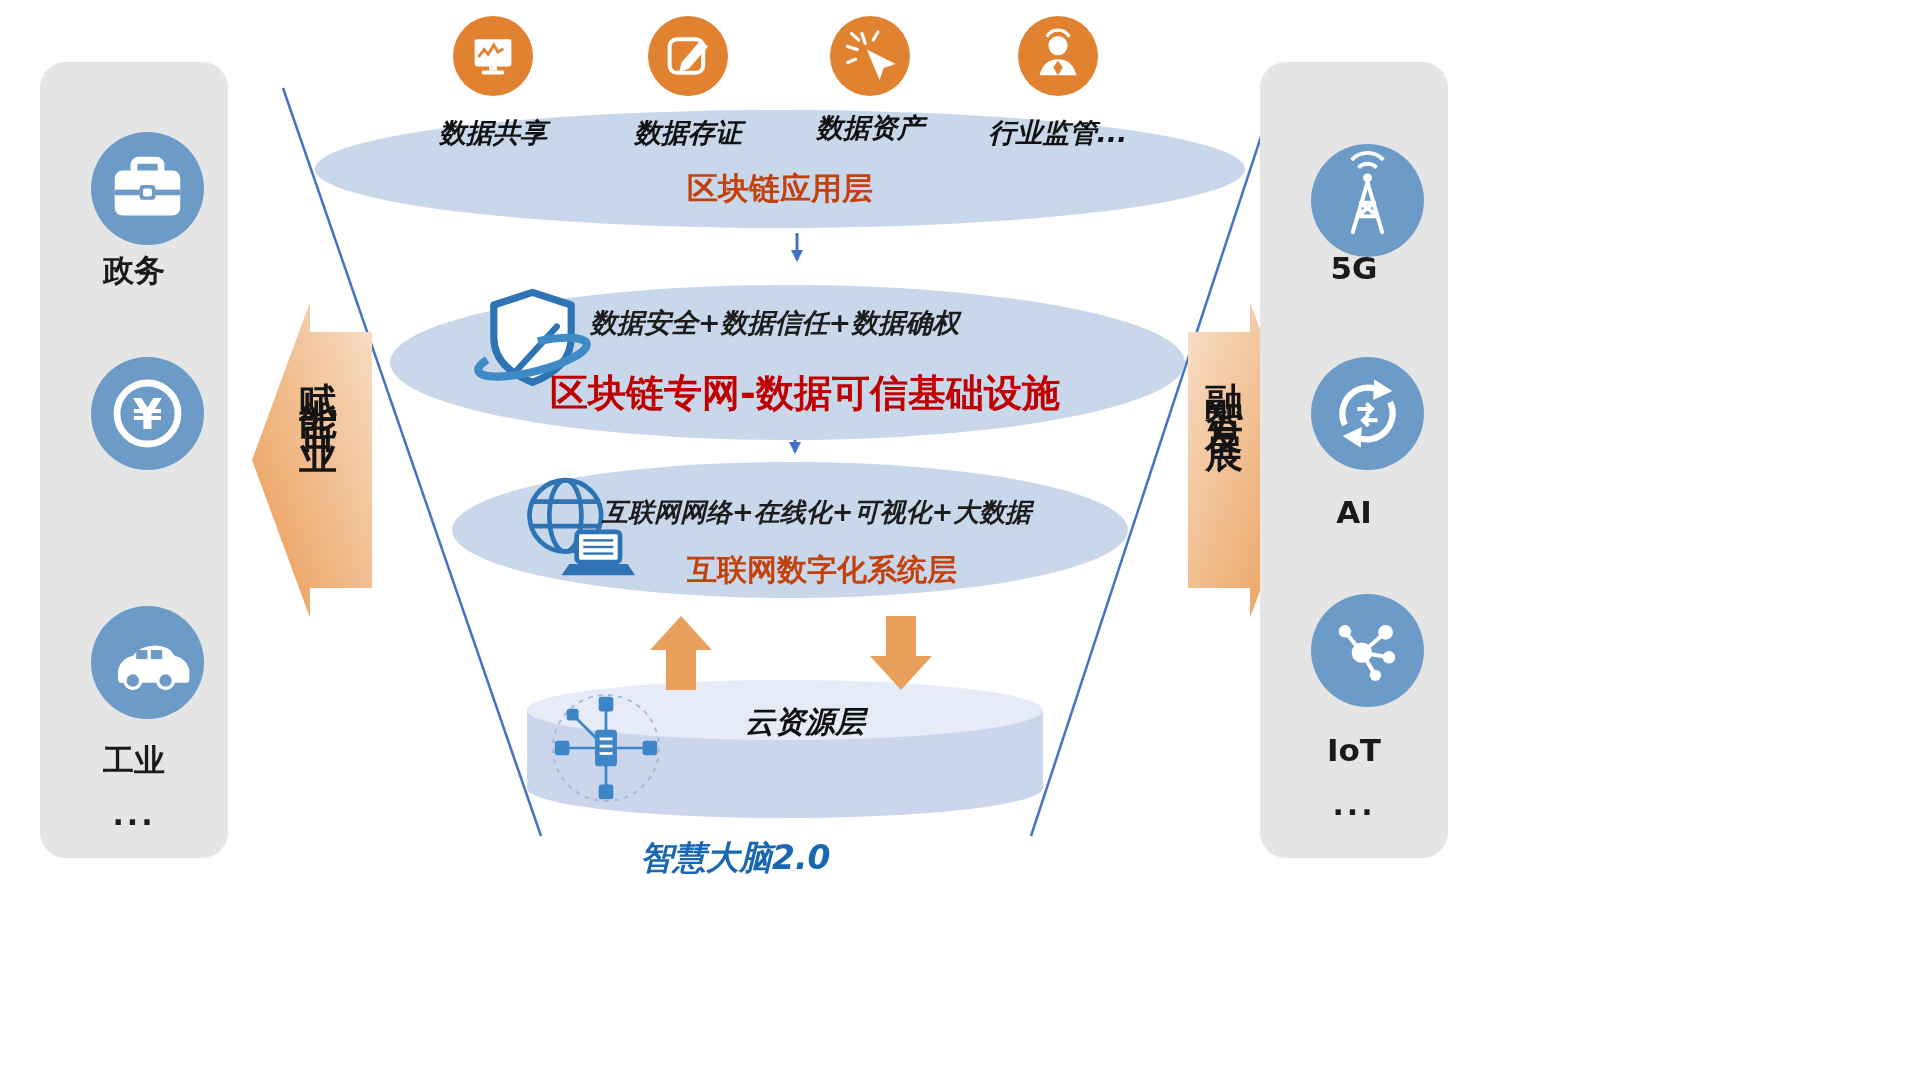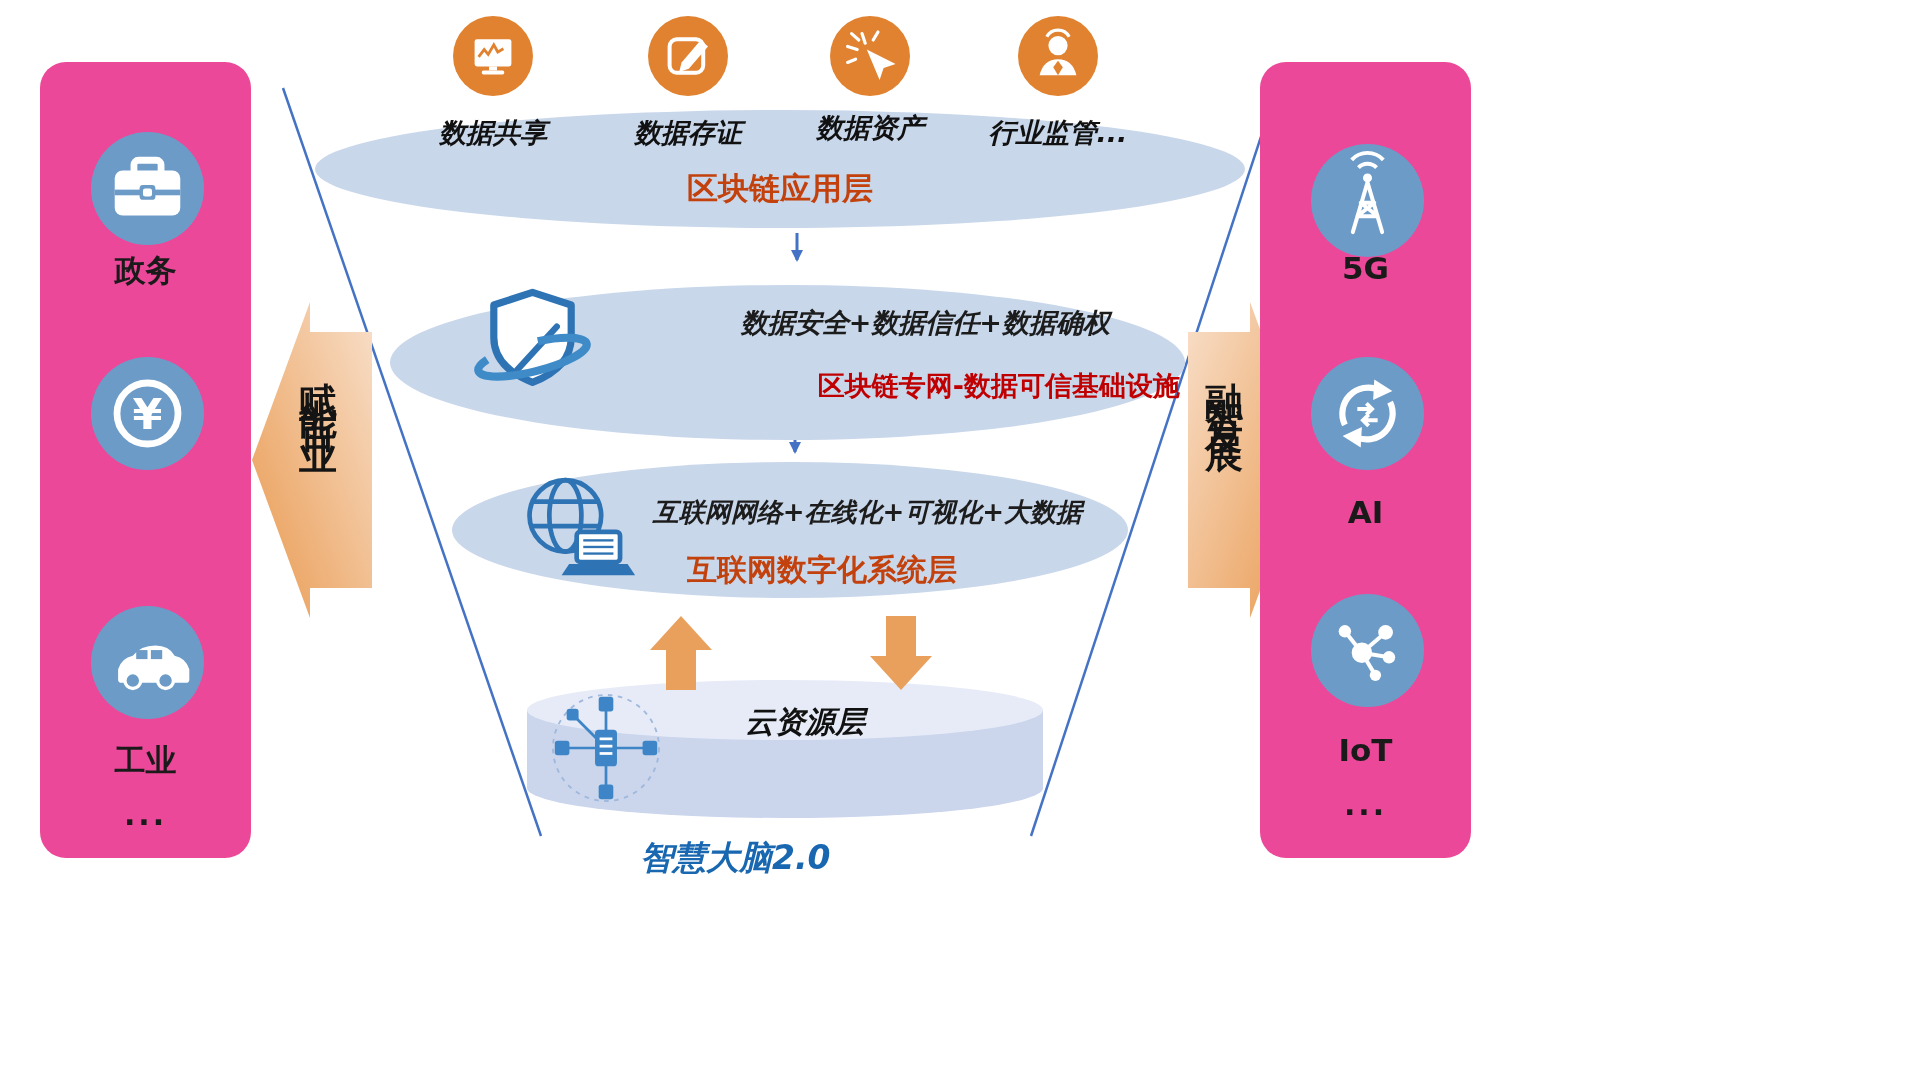--- a/index.html
+++ b/index.html
@@ -2,39 +2,39 @@
 <html><head>
 <meta charset="utf-8">
 <style>
   * { margin:0; padding:0; box-sizing:border-box; }
   html,body { background:#ffffff; }
   body { font-family:"DejaVu Sans","Liberation Sans",sans-serif; color:#1a1a1a; }
   .stage { position:relative; width:1920px; height:1067px; background:#ffffff; overflow:hidden; }
   .overlay { position:absolute; left:0; top:0; z-index:1; }
 
   
-  .panel { position:absolute; top:62px; width:211px; height:796px; background:#ec4899; border-radius:26px; z-index:2; }
+  .panel { position:absolute; top:62px; width:188px; height:796px; background:#e5e5e5; border-radius:26px; z-index:2; }
   .panel.left  { left:40px; }
   .panel.right { left:1260px; }
   .p-icon { position:absolute; left:51px; width:113px; height:113px; }
   .p-label { position:absolute; left:0; width:100%; text-align:center; font-weight:bold; font-size:31px; color:#1a1a1a; }
   .p-more { position:absolute; left:0; width:100%; text-align:center; font-weight:bold; font-size:30px; letter-spacing:3px; color:#1a1a1a; }
 
   
   .app-icon { position:absolute; width:80px; height:80px; z-index:3; }
   .app-label { position:absolute; width:190px; text-align:center; font-size:27px; font-style:italic; font-weight:bold; color:#111; z-index:3; }
 
   
   .ellipse { position:absolute; border-radius:50%; background:#C9D7EB; z-index:2; }
   .el-app  { left:315px; top:110px; width:930px; height:118px; }
   .el-chain{ left:390px; top:285px; width:795px; height:155px; }
   .el-net  { left:452px; top:462px; width:676px; height:136px; }
   .el-title { position:absolute; text-align:center; font-weight:bold; font-size:31px; color:#c2410c; }
-  .el-sub { position:absolute; text-align:right; font-style:italic; font-weight:600; font-size:27px; color:#1c1c1c; }
-  .red-title { position:absolute; text-align:right; font-weight:bold; font-size:27px; color:#C00000; }
+  .el-sub { position:absolute; text-align:left; font-style:italic; font-weight:600; font-size:27px; color:#1c1c1c; }
+  .red-title { position:absolute; text-align:center; font-weight:bold; font-size:38px; color:#C00000; }
 
   .cloud-title { position:absolute; left:545px; top:702px; width:520px; text-align:center; font-weight:bold; font-size:30px; color:#111; z-index:3;font-style:italic; }
   .cluster { position:absolute; left:542px; top:684px; width:128px; height:128px; z-index:3; }
 
   .footer-title { position:absolute; left:640px; top:836px; width:300px; font-weight:bold; font-style:italic; font-size:33px; color:#1867B0; z-index:3; }
 
   
   .v-label { position:absolute; writing-mode:vertical-rl; text-orientation:upright; font-weight:bold; font-size:38px; letter-spacing:18px; color:#141414; z-index:3; }
   .v-left  { left:292px;  top:352px; }
   .v-right { left:1198px; top:352px; }

